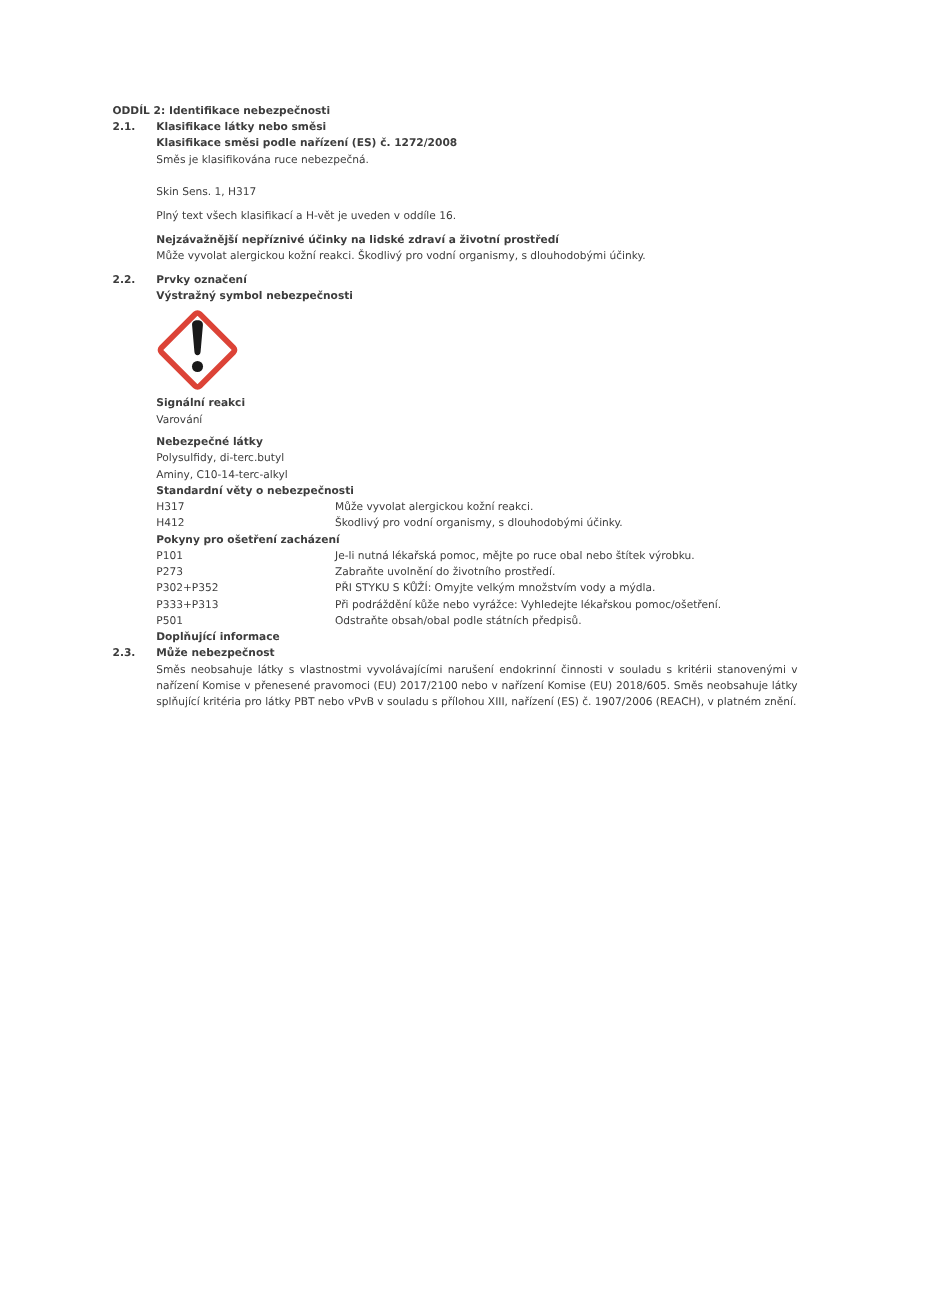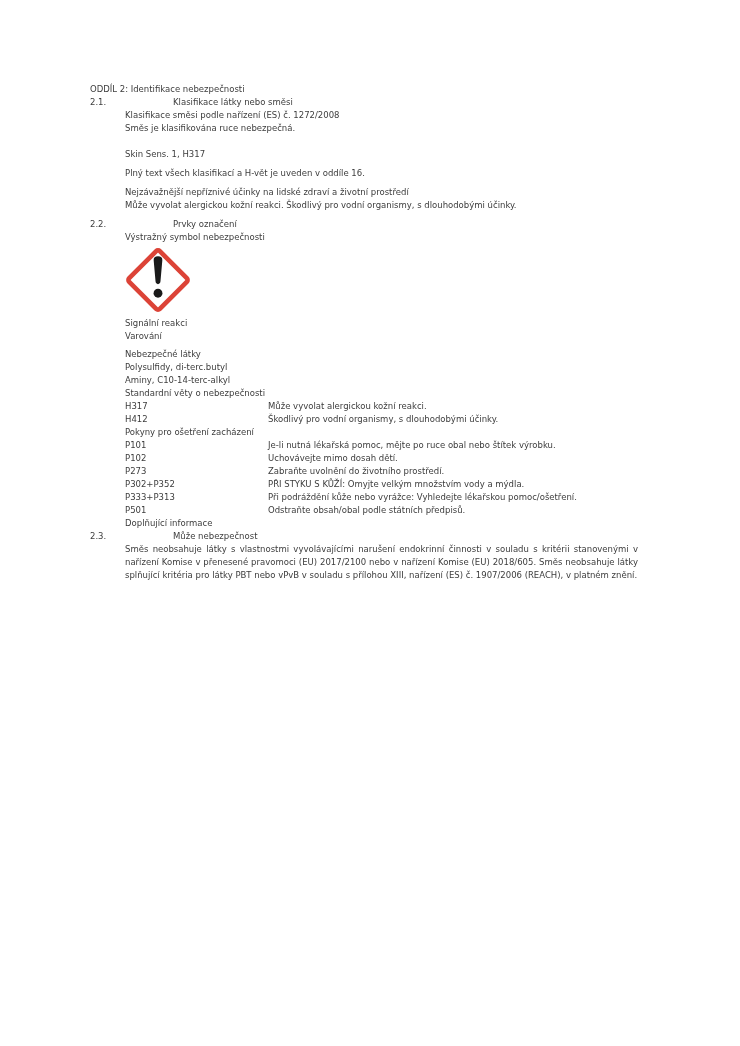--- a/index.html
+++ b/index.html
@@ -13,22 +13,22 @@
     font-size: 8.5px;
     line-height: 13px;
     color: #3c3c3c;
   }
   .doc {
     position: absolute;
     left: 90px;
     top: 83px;
     width: 548px;
   }
-  .h { font-weight: normal; }
-  .row { display: flex; gap: 48px; }
+  .h { font-weight: bold; }
+  .row { display: flex; }
   .num { width: 35px; flex: 0 0 35px; }
   .indent { margin-left: 35px; }
   .mt5  { margin-top: 5px; }
   .mt6  { margin-top: 6px; }
   .mt13 { margin-top: 13px; }
   .stmt { display: flex; }
   .stmt .code { width: 143px; flex: 0 0 143px; }
   .picto-wrap { margin: 3px 0 4px 0; height: 66px; }
   .picto-wrap svg { display: block; }
   .para { text-align: justify; }
@@ -91,24 +91,20 @@
       <span class="code">H412</span>
       <span>Škodlivý pro vodní organismy, s dlouhodobými účinky.</span>
     </div>
 
     <div class="h">Pokyny pro ošetření zacházení</div>
     <div class="stmt">
       <span class="code">P101</span>
       <span>Je-li nutná lékařská pomoc, mějte po ruce obal nebo štítek výrobku.</span>
     </div>
     <div class="stmt">
-      <span class="code">P102</span>
-      <span>Uchovávejte mimo dosah dětí.</span>
-    </div>
-    <div class="stmt">
       <span class="code">P273</span>
       <span>Zabraňte uvolnění do životního prostředí.</span>
     </div>
     <div class="stmt">
       <span class="code">P302+P352</span>
       <span>PŘI STYKU S KŮŽÍ: Omyjte velkým množstvím vody a mýdla.</span>
     </div>
     <div class="stmt">
       <span class="code">P333+P313</span>
       <span>Při podráždění kůže nebo vyrážce: Vyhledejte lékařskou pomoc/ošetření.</span>

